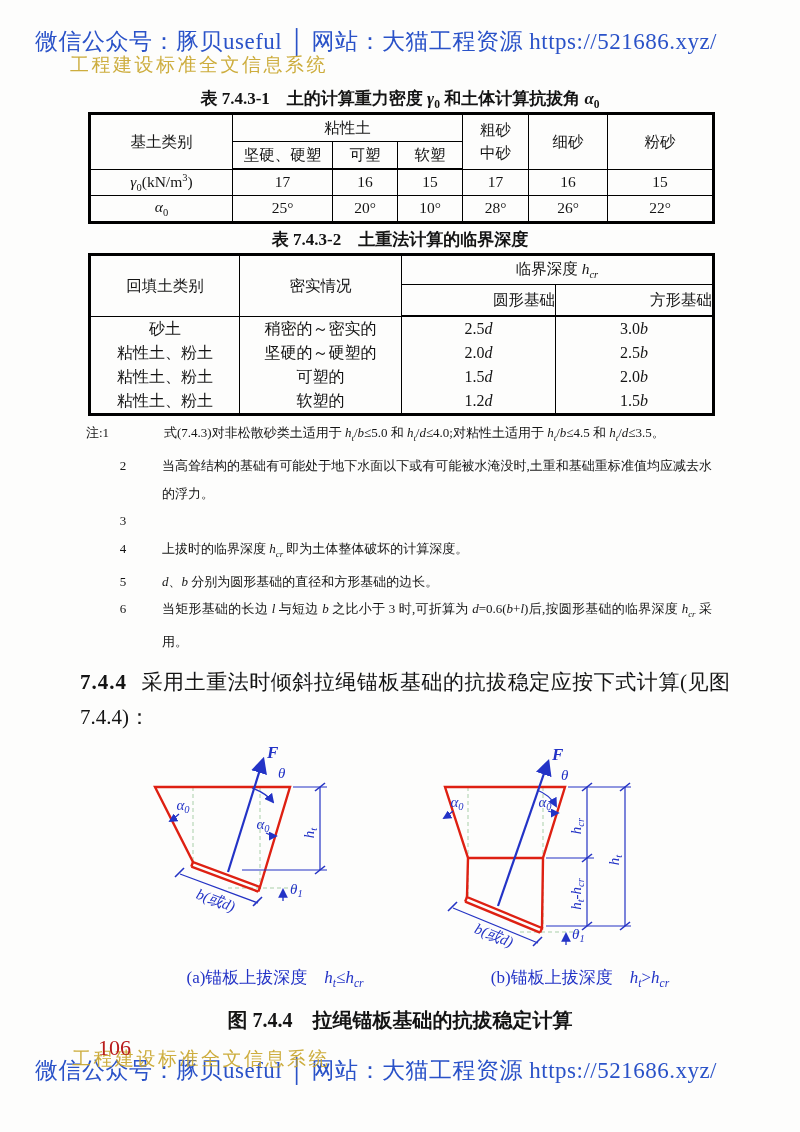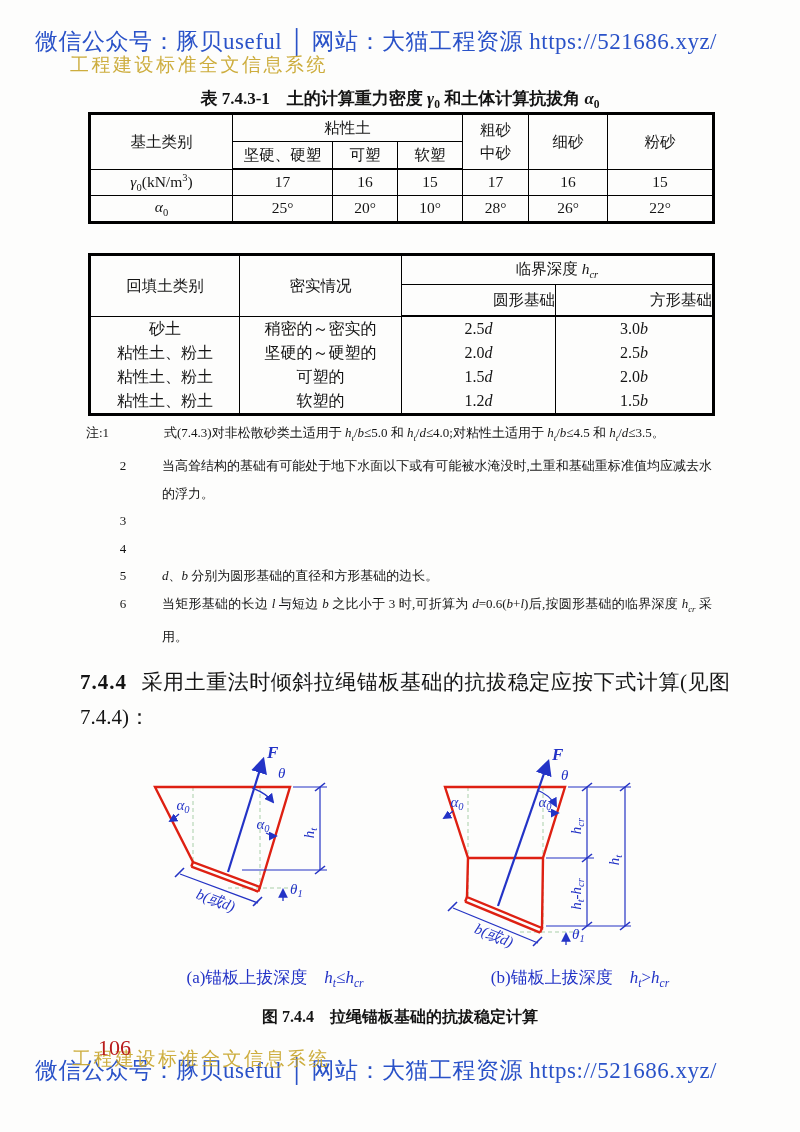--- a/index.html
+++ b/index.html
@@ -43,21 +43,21 @@
   .sec{position:absolute;left:80px;top:665px;width:650px;font-size:21px;line-height:35px;text-align:justify;}
   .sec b{font-weight:bold;letter-spacing:1px;margin-right:14px;}
   
   .figsvg{position:absolute;}
   #figA{left:130px;top:738px;}
   #figB{left:398px;top:736px;}
   .figcap{position:absolute;font-size:17px;color:#2333c6;text-align:center;}
   #capA{left:140px;top:966px;width:270px;}
   #capB{left:440px;top:966px;width:280px;}
   .fig-main-cap{position:absolute;left:0;top:1007px;width:100%;text-align:center;
-                font-size:16px;font-weight:bold;}
+                font-size:20px;font-weight:bold;}
   
   .svl{font-family:"Liberation Serif","DejaVu Serif",serif;font-style:italic;fill:#2333c6;font-size:15px;}
   .svf{font-family:"Liberation Serif","DejaVu Serif",serif;font-style:italic;font-weight:bold;fill:#2333c6;font-size:17px;}
   .svs{font-size:10.5px;}
 </style>
 </head>
 <body>
 
 <div class="page">
 
@@ -105,20 +105,21 @@
       <td>25°</td>
       <td>20°</td>
       <td>10°</td>
       <td>28°</td>
       <td>26°</td>
       <td>22°</td>
     </tr>
   </tbody>
     </table>
 
+  <div class="tbl-title" id="t2-title">表 7.4.3-2　土重法计算的临界深度</div>
   <table class="tbl" id="table2">
     <colgroup>
         <col style="width:150px">
         <col style="width:162px">
         <col style="width:154px">
         <col style="width:158px">
       </colgroup>
     <thead>
       <tr class="hr1">
         <th rowspan="2">回填土类别</th>
@@ -165,20 +166,21 @@
     </div>
     <div class="note">
       <span class="note-num rest">2</span>
       <span class="note-body"><span>当高耸结构的基础有可能处于地下水面以下或有可能被水淹没时,土重和基础重标准值均应减去水的浮力。</span></span>
     </div>
     <div class="note">
       <span class="note-num rest">3</span>
     </div>
     <div class="note">
       <span class="note-num rest">4</span>
+      <span class="note-body"><span>上拔时的临界深度 </span><span class="it">h</span><sub class="it">cr</sub><span> 即为土体整体破坏的计算深度。</span></span>
     </div>
     <div class="note">
       <span class="note-num rest">5</span>
       <span class="note-body"><span class="it">d</span><span>、</span><span class="it">b</span><span> 分别为圆形基础的直径和方形基础的边长。</span></span>
     </div>
     <div class="note">
       <span class="note-num rest">6</span>
       <span class="note-body"><span>当矩形基础的长边 </span><span class="it">l</span><span> 与短边 </span><span class="it">b</span><span> 之比小于 3 时,可折算为 </span><span class="it">d</span><span>=0.6(</span><span class="it">b</span><span>+</span><span class="it">l</span><span>)后,按圆形基础的临界深度 </span><span class="it">h</span><sub class="it">cr</sub><span> 采用。</span></span>
     </div>
   </div>

